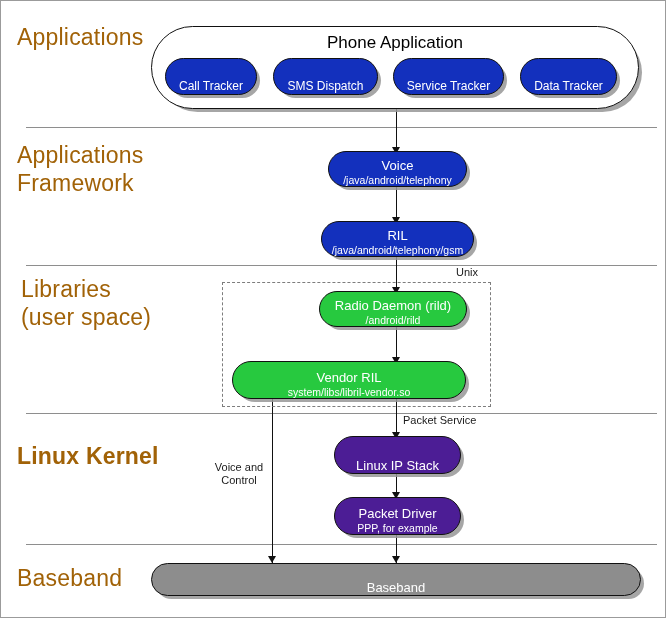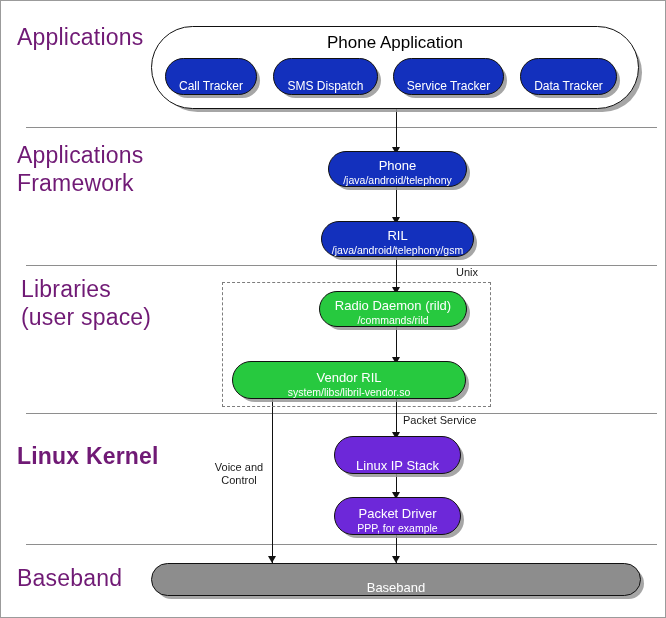--- a/index.html
+++ b/index.html
@@ -20,21 +20,21 @@
   .sep{
     position:absolute;
     left:25px;right:8px;
     height:1px;
     background:#8e8e8e;
   }
 
   
   .layer-title{
     position:absolute;
-    color:#701a75;
+    color:#a16207;
     font-size:23px;
     line-height:28px;
     letter-spacing:.2px;
     white-space:pre;
   }
 
   
   .node{
     position:absolute;
     box-sizing:border-box;
@@ -48,21 +48,21 @@
     color:#ffffff;
     box-shadow:4px 4px 0 -1px rgba(150,150,150,.85);
     z-index:4;
   }
   .node .t1{font-size:13px;line-height:15px;white-space:nowrap;}
   .node .t2{font-size:10.5px;line-height:12px;white-space:nowrap;margin-top:1px;}
   .node.small .t1{font-size:12px;}
 
   .blue{background:#1330bd;}
   .green{background:#27c93f;}
-  .red{background:#6d28d9;}
+  .red{background:#4c1d95;}
   .gray{background:#8d8d8d;}
 
   
   #phone-app{
     position:absolute;
     left:150px;top:25px;width:488px;height:83px;
     box-sizing:border-box;
     border:1.6px solid #111;
     border-radius:999px;
     background:#ffffff;
@@ -178,34 +178,34 @@
     <span class="t1">SMS Dispatch</span>
   </div>
   <div class="node blue small" style="left:392px;top:57px;width:111px;height:37px;">
     <span class="t1">Service Tracker</span>
   </div>
   <div class="node blue small" style="left:519px;top:57px;width:97px;height:37px;">
     <span class="t1">Data Tracker</span>
   </div>
 
   <div class="node blue" style="left:327px;top:150px;width:139px;height:36px;">
-    <span class="t1">Phone</span>
+    <span class="t1">Voice</span>
     <span class="t2">/java/android/telephony</span>
   </div>
   <div class="node blue" style="left:320px;top:220px;width:153px;height:36px;">
     <span class="t1">RIL</span>
     <span class="t2">/java/android/telephony/gsm</span>
   </div>
 
   <div id="unix-box"></div>
   <div id="unix-label">Unix</div>
 
   <div class="node green" style="left:318px;top:290px;width:148px;height:36px;">
     <span class="t1">Radio Daemon (rild)</span>
-    <span class="t2">/commands/rild</span>
+    <span class="t2">/android/rild</span>
   </div>
   <div class="node green" style="left:231px;top:360px;width:234px;height:38px;">
     <span class="t1">Vendor RIL</span>
     <span class="t2">system/libs/libril-vendor.so</span>
   </div>
 
   <div class="node red" style="left:333px;top:435px;width:127px;height:38px;">
     <span class="t1">Linux IP Stack</span>
   </div>
   <div class="node red" style="left:333px;top:496px;width:127px;height:38px;">

